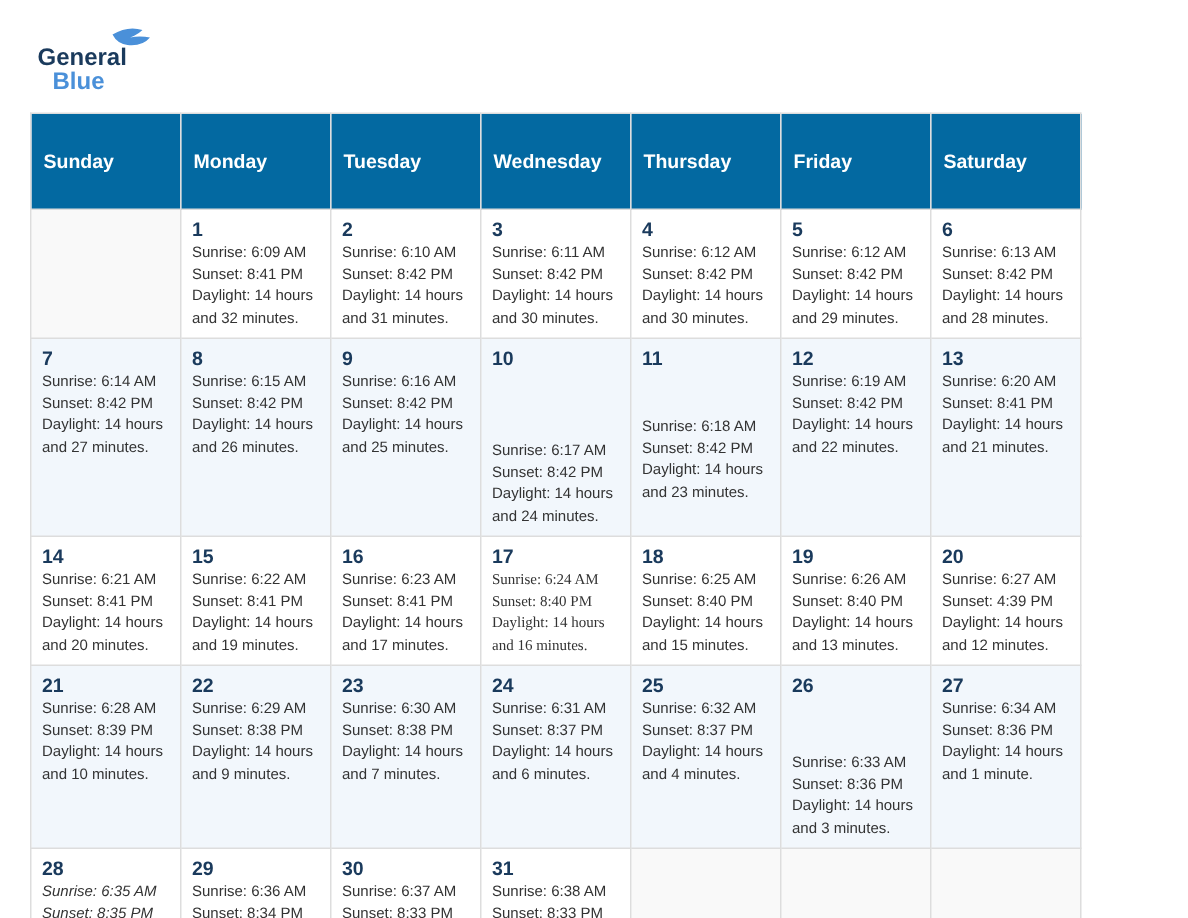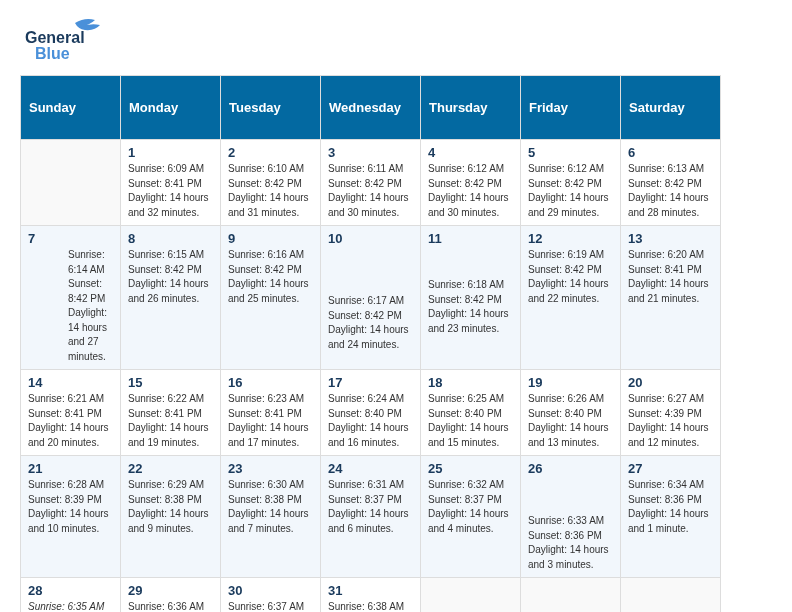--- a/index.html
+++ b/index.html
@@ -92,21 +92,21 @@
             <div class="day-num">6</div>
             <div class="day-info" style="white-space: pre-wrap;">Sunrise: 6:13 AM
 Sunset: 8:42 PM
 Daylight: 14 hours
 and 28 minutes.</div>
           </td>
         </tr>
         <tr>
           <td>
             <div class="day-num">7</div>
-            <div class="day-info" style="white-space: pre-wrap; margin-left: 40px;">Sunrise: 6:14 AM
+            <div class="day-info" style="white-space: pre-wrap;">Sunrise: 6:14 AM
 Sunset: 8:42 PM
 Daylight: 14 hours
 and 27 minutes.</div>
           </td>
           <td>
             <div class="day-num">8</div>
             <div class="day-info" style="white-space: pre-wrap;">Sunrise: 6:15 AM
 Sunset: 8:42 PM
 Daylight: 14 hours
 and 26 minutes.</div>
@@ -164,21 +164,21 @@
           </td>
           <td>
             <div class="day-num">16</div>
             <div class="day-info" style="white-space: pre-wrap;">Sunrise: 6:23 AM
 Sunset: 8:41 PM
 Daylight: 14 hours
 and 17 minutes.</div>
           </td>
           <td>
             <div class="day-num">17</div>
-            <div class="day-info" style="white-space: pre-wrap;">Sunrise: 6:24 AM
+            <div class="day-info" style="white-space: pre-wrap; font-family: Liberation Serif, serif;">Sunrise: 6:24 AM
 Sunset: 8:40 PM
 Daylight: 14 hours
 and 16 minutes.</div>
           </td>
           <td>
             <div class="day-num">18</div>
             <div class="day-info" style="white-space: pre-wrap;">Sunrise: 6:25 AM
 Sunset: 8:40 PM
 Daylight: 14 hours
 and 15 minutes.</div>

